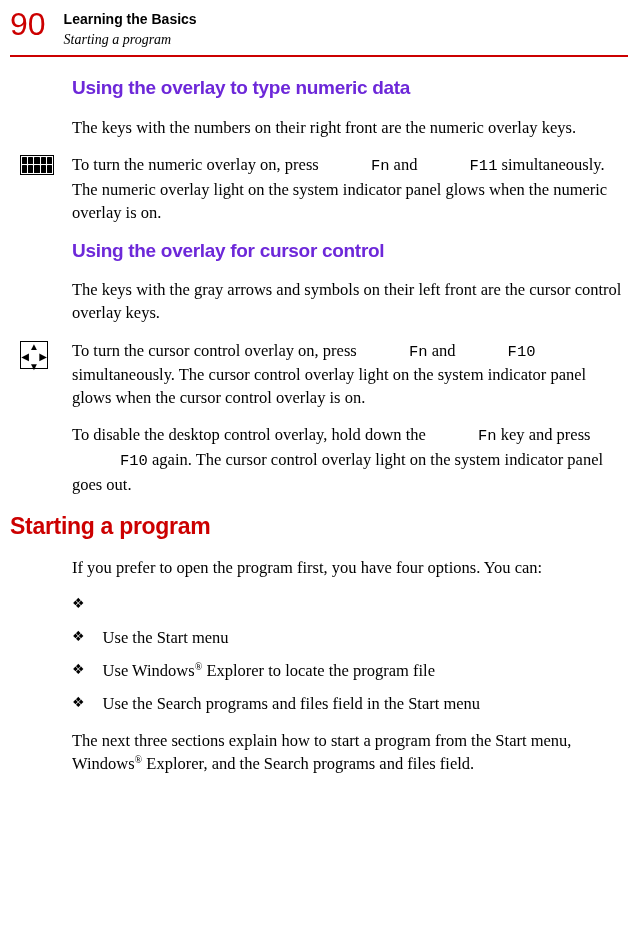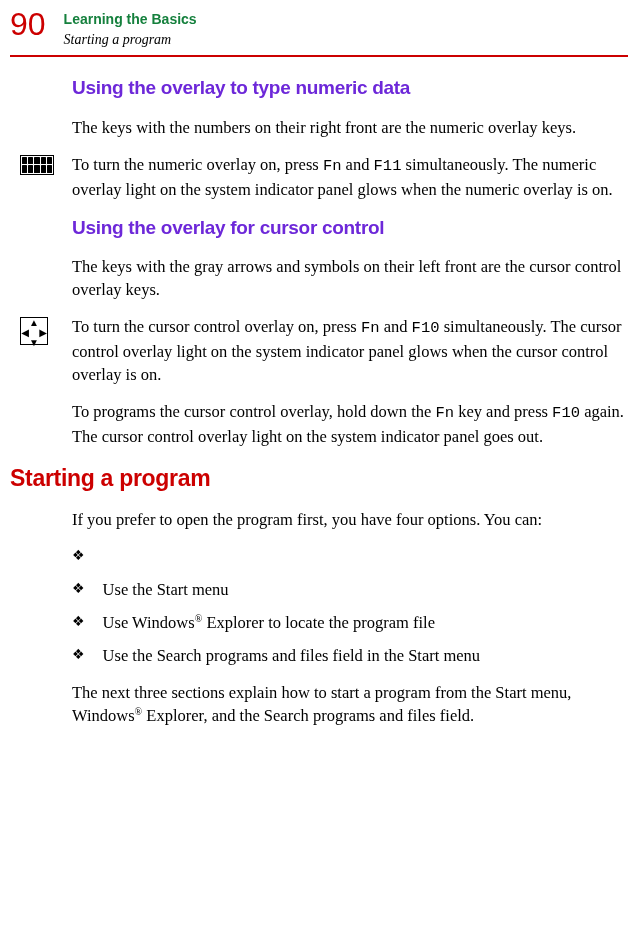--- a/index.html
+++ b/index.html
@@ -26,21 +26,21 @@
       color: #c00;
       font-family: Arial, sans-serif;
       font-size: 32px;
       font-weight: normal;
       line-height: 1;
     }
     .header-text {
       padding-top: 2px;
     }
     .header-line1 {
-      color: #15803d;
+      color: #000000;
       font-family: Arial, sans-serif;
       font-weight: bold;
       font-size: 14px;
       font-stretch: condensed;
     }
     .header-line2 {
       font-style: italic;
       font-size: 14px;
       color: #000;
     }
@@ -110,20 +110,21 @@
       justify-content: center;
       font-size: 10px;
       line-height: 1;
     }
     .para-wrap {
       position: relative;
     }
     .mono {
       font-family: 'Courier New', monospace;
       font-size: 15.5px;
+      margin-left: 48px;
     }
     .bullet-list {
       list-style: none;
       margin-bottom: 14px;
     }
     .bullet-list li {
       display: flex;
       align-items: flex-start;
       gap: 18px;
       margin-bottom: 10px;
@@ -189,21 +190,21 @@
           <div></div>
           <div class="arr">▶</div>
         <div></div>
           <div class="arr">▼</div>
           <div></div>
       </div>
     </div>
     <p><span>To turn the cursor control overlay on, press </span><span class="mono">Fn</span><span> and </span><span class="mono">F10</span><span> simultaneously. The cursor control overlay light on the system indicator panel glows when the cursor control overlay is on.</span></p>
   </div>
 
-  <p><span>To programs the cursor control overlay, hold down the </span><span class="mono">Fn</span><span> key and press </span><span class="mono">F10</span><span> again. The cursor control overlay light on the system indicator panel goes out.</span></p>
+  <p><span>To disable the desktop control overlay, hold down the </span><span class="mono">Fn</span><span> key and press </span><span class="mono">F10</span><span> again. The cursor control overlay light on the system indicator panel goes out.</span></p>
 
   <h1 class="h1-red">Starting a program</h1>
 
 
   <p>If you prefer to open the program first, you have four options. You can:</p>
 
   <ul class="bullet-list">
     <li>
       <span class="bullet">❖</span>
     </li>

